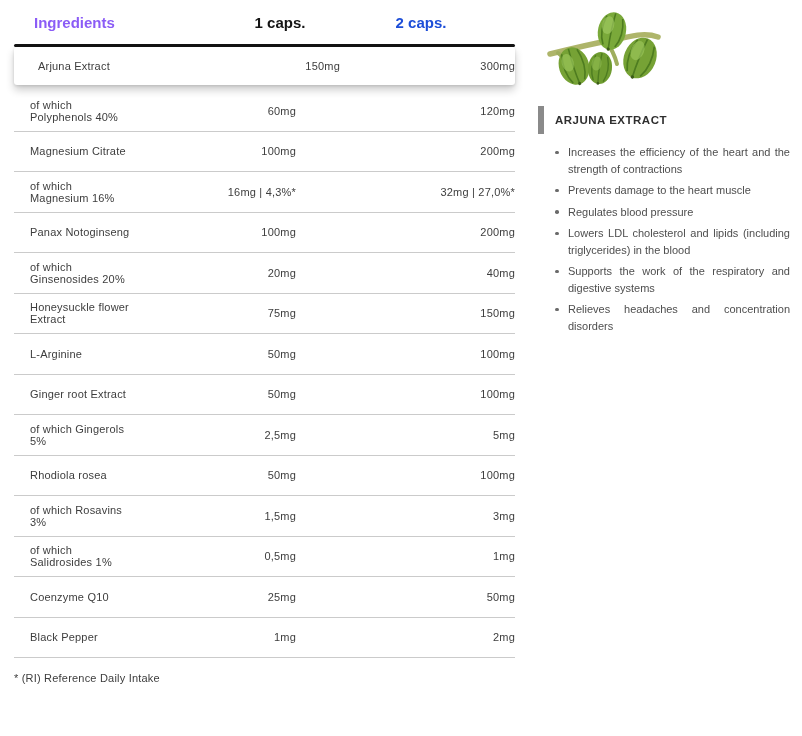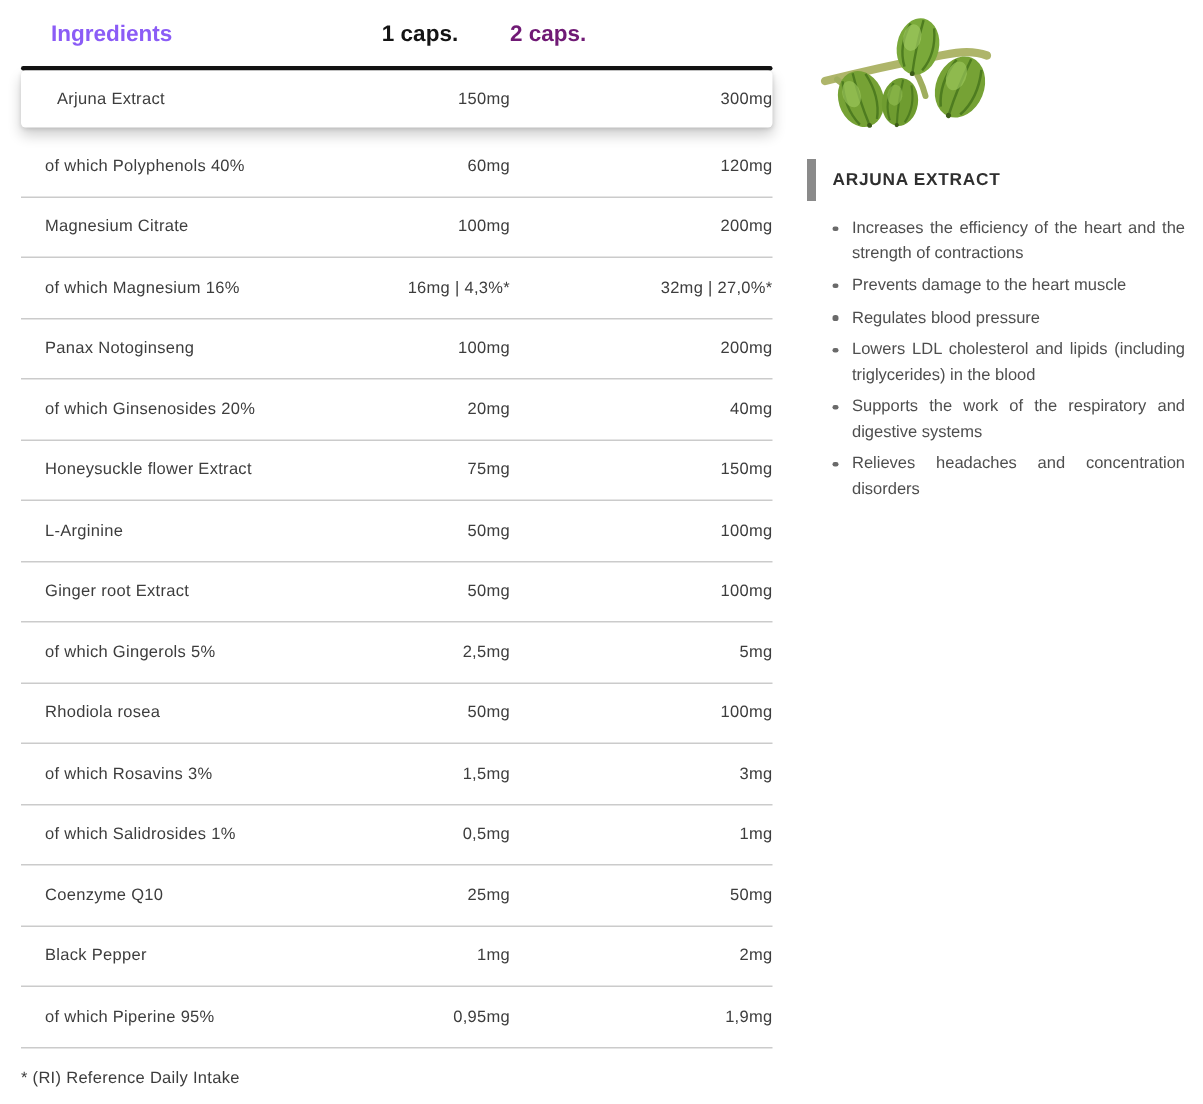--- a/index.html
+++ b/index.html
@@ -6,32 +6,32 @@
   html,body { width:802px; height:736px; background:#ffffff; overflow:hidden;
               font-family:"Liberation Sans", sans-serif; }
 
   
   .table-wrap { position:absolute; left:14px; top:0; width:501px; }
 
   .thead { display:grid; grid-template-columns:1fr 120px 175px; align-items:center;
            height:44px; }
   .thead .h1 { font-size:15px; font-weight:bold; color:#8b5cf6; padding-left:20px; }
   .thead .h2 { font-size:15px; font-weight:bold; color:#141414; text-align:center; }
-  .thead .h3 { font-size:15px; font-weight:bold; color:#701a75; text-align:left; padding-right:13px; }
+  .thead .h3 { font-size:15px; font-weight:bold; color:#1d4ed8; text-align:center; padding-right:13px; }
 
   .topline { height:3px; background:#141414; border-radius:2px; }
 
   .hl-card { display:grid; grid-template-columns:1fr 120px 175px; align-items:center;
              height:38px; background:#ffffff; border-radius:3px;
              box-shadow:0 5px 9px rgba(0,0,0,0.20), 0 1px 3px rgba(0,0,0,0.12);
              position:relative; margin-bottom:6px; }
   .hl-card .c1 { padding-left:24px; }
 
   .trow { display:grid; grid-template-columns:1fr 120px 175px; align-items:center;
-          height:40.5px; border-bottom:1px solid #cbcbcb; }
+          height:40.5px; border-bottom:1px solid #cbcbcb;gap:44px; }
   .trow:last-of-type { border-bottom:1px solid #6e6e6e; }
   .c1 { font-size:11px; color:#3d3d3d; padding-left:16px; letter-spacing:0.2px; }
   .c2 { font-size:11px; color:#3d3d3d; text-align:right; letter-spacing:0.2px; }
   .c3 { font-size:11px; color:#3d3d3d; text-align:right; padding-right:0; letter-spacing:0.2px; }
 
   .footnote { margin-top:14px; font-size:11px; color:#3d3d3d; letter-spacing:0.2px; }
 
   
   .panel { position:absolute; left:538px; top:0; width:252px; }
   .leaf-img { display:block; margin:6px 0 0 6px; }
@@ -126,25 +126,20 @@
   <div class="trow">
     <div class="c1">Coenzyme Q10</div>
     <div class="c2">25mg</div>
     <div class="c3">50mg</div>
   </div>
   <div class="trow">
     <div class="c1">Black Pepper</div>
     <div class="c2">1mg</div>
     <div class="c3">2mg</div>
   </div>
-  <div class="trow">
-    <div class="c1">of which Piperine 95%</div>
-    <div class="c2">0,95mg</div>
-    <div class="c3">1,9mg</div>
-  </div>
 
   <div class="footnote">* (RI) Reference Daily Intake</div>
 </div>
 
 <div class="panel">
 
   <svg class="leaf-img" width="122" height="90" viewBox="0 0 122 90" aria-hidden="true">
     <path d="M6,48 C30,42 52,37 78,32 C92,29 103,27 114,31" stroke="#aeb56a" stroke-width="5.5" fill="none" stroke-linecap="round"></path>
     <path d="M14,47 C20,52 26,56 30,60" stroke="#9fae5e" stroke-width="4" fill="none" stroke-linecap="round"></path>
     <path d="M62,35 C67,42 71,50 73,58" stroke="#9fae5e" stroke-width="4" fill="none" stroke-linecap="round"></path>

